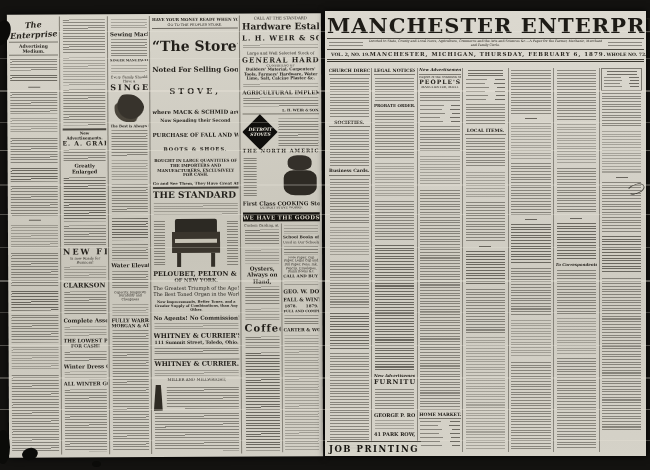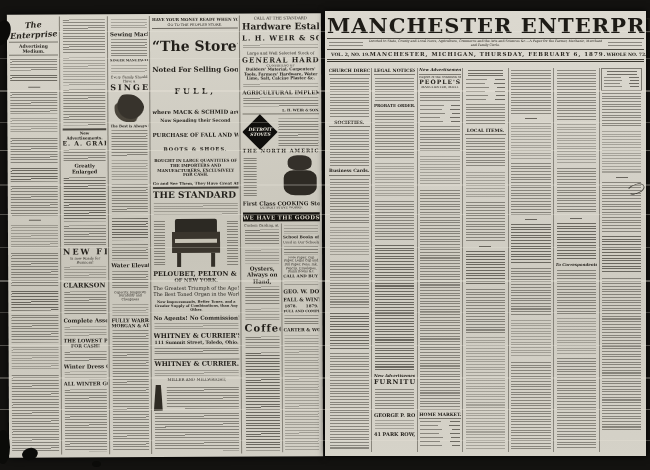--- a/index.html
+++ b/index.html
@@ -166,21 +166,21 @@
       <div class="gk fill"></div>
     </div>
 
     <div class="lcol" style="left:145px;width:86px">
       <div class="banner">
         <div class="h s4 b nw">HAVE YOUR MONEY READY WHEN YOU</div>
         <div class="h s35 nw">GO TO THE PEOPLES STORE.</div>
       </div>
       <div class="h s14 b nw" style="margin-top:9px">“The Store”</div>
       <div class="h s7 b nw" style="margin-top:12px">Noted For Selling Goods</div>
-      <div class="h s8 b ls3 nw" style="margin-top:13px">FULL,</div>
+      <div class="h s8 b ls3 nw" style="margin-top:13px">STOVE,</div>
       <div class="h s55 b nw" style="margin-top:13px">where MACK &amp; SCHMID are</div>
       <div class="h s45 b nw" style="margin-top:3px">Now Spending their Second</div>
       <div class="h s55 b nw" style="margin-top:9px">PURCHASE OF FALL AND WINTER DRY GOODS.</div>
       <div class="h s5 b ls1 nw" style="margin-top:8px">BOOTS &amp; SHOES.</div>
       <div class="h s4 b" style="margin-top:7px">BOUGHT IN LARGE QUANTITIES OF THE IMPORTERS AND MANUFACTURERS, EXCLUSIVELY FOR CASH.</div>
       <div class="h s4 b nw" style="margin-top:4px">Go and See Them, They Have Great Attractions.</div>
       <div class="hrb"></div>
       <div class="h s9 b nw">THE STANDARD ORGANS,</div>
       <div class="gk t" style="height:12px"></div>
       <div class="piano-row">
@@ -483,20 +483,21 @@
         <div class="gk" style="height:34px"></div>
         <div class="gk t" style="height:42px"></div>
         <div class="dash"></div>
         <div class="gk" style="height:50px"></div>
         <div class="gk d" style="height:38px"></div>
         <div class="gk fill"></div>
         <div class="spacer" style="height:18px"></div>
       </div>
     </div>
 
+    <div class="jobprint nw">JOB PRINTING</div>
   </div>
 
   <div class="streak" style="top:31px;height:1px;opacity:.30"></div>
   <div class="streak" style="top:58px;height:1px;opacity:.22"></div>
   <div class="streak" style="top:90px;height:2px;opacity:.34"></div>
   <div class="streak" style="top:122px;height:1px;opacity:.26"></div>
   <div class="streak" style="top:150px;height:1px;opacity:.38"></div>
   <div class="streak" style="top:184px;height:2px;opacity:.22"></div>
   <div class="streak" style="top:214px;height:1px;opacity:.30"></div>
   <div class="streak" style="top:247px;height:1px;opacity:.24"></div>

